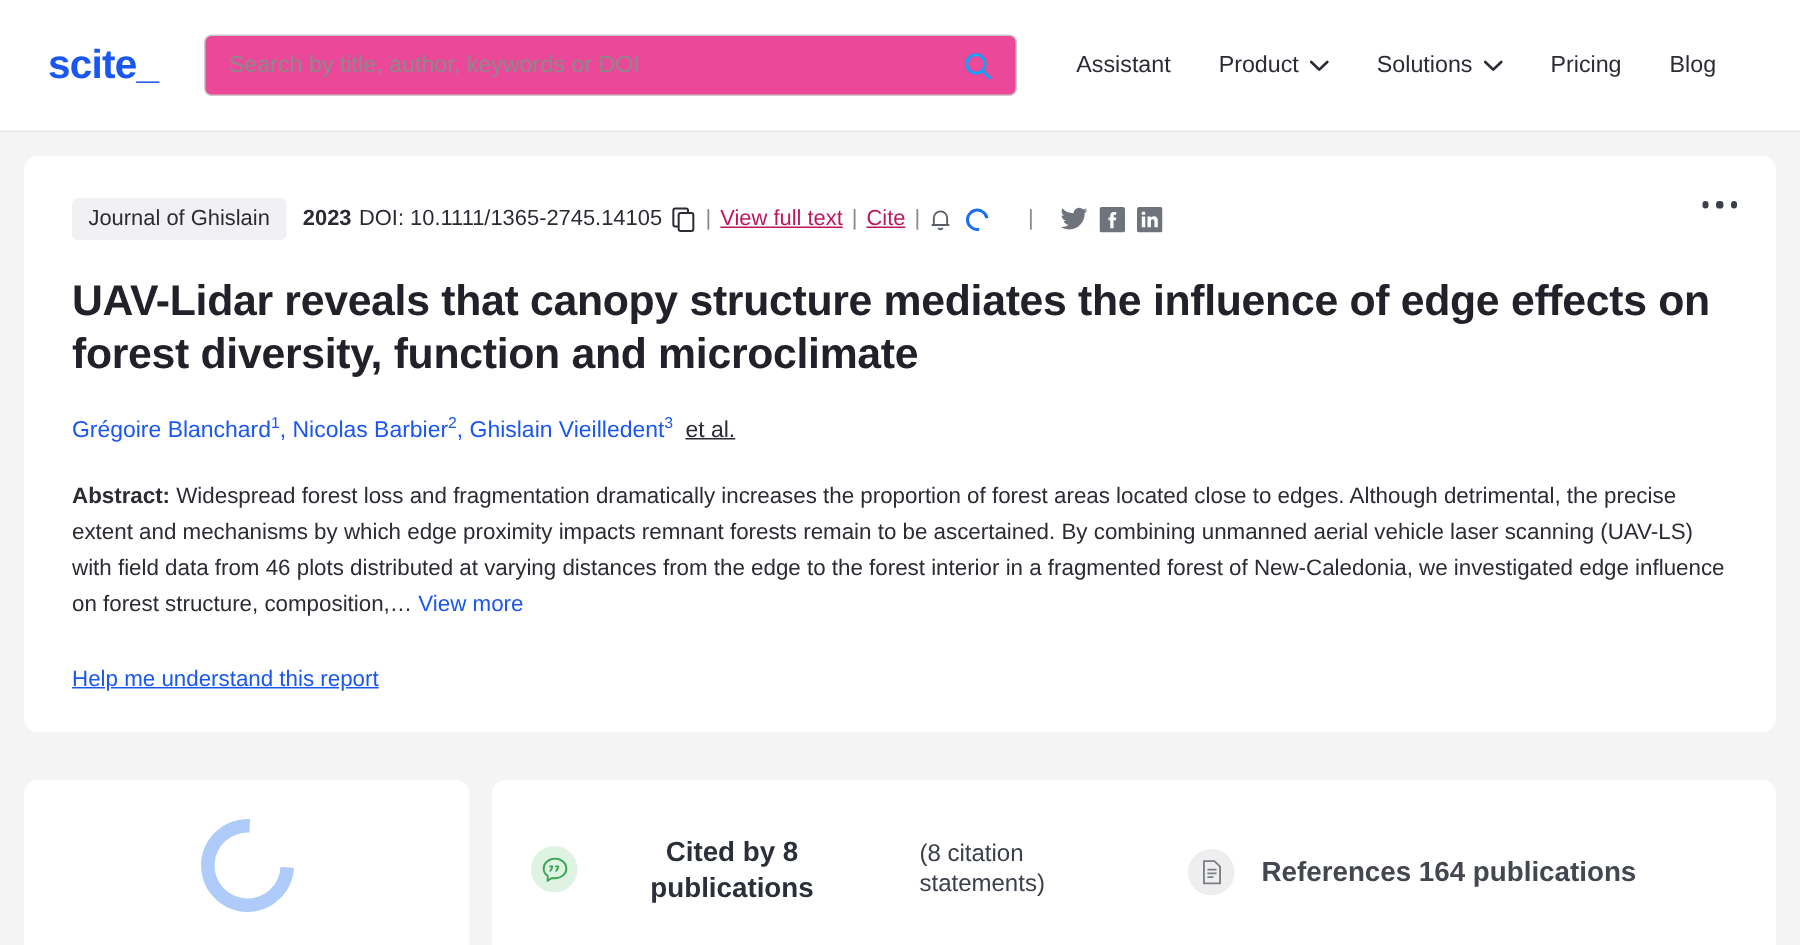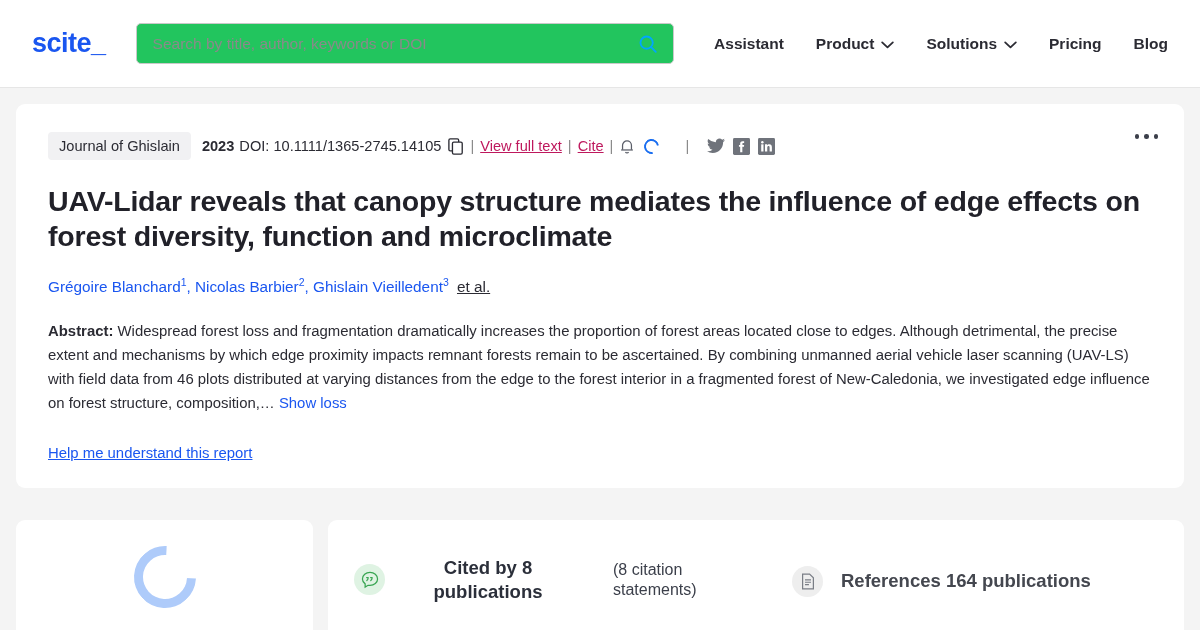--- a/index.html
+++ b/index.html
@@ -28,35 +28,35 @@
     user-select: none;
   }
   .searchbar {
     width: 542px;
     height: 41px;
     border: 1px solid #c9c9c9;
     border-radius: 5px;
     display: flex;
     align-items: center;
     padding: 0 14px 0 16px;
-    background: #22c55e;
+    background: #ec4899;
   }
   .searchbar input {
     flex: 1;
     border: none;
     outline: none;
     font-size: 15.5px;
     font-family: "Liberation Sans", sans-serif;
     color: #333;
     background: transparent;
   }
   .searchbar input::placeholder { color: #8a8a8a; }
   .search-icon { display: flex; align-items: center; cursor: pointer; }
 
-  .nav { display: flex; align-items: flex-end; margin-left: 24px; font-weight: bold; }
+  .nav { display: flex; align-items: flex-end; margin-left: 24px; }
   .nav-item {
     display: flex; align-items: center; gap: 7px;
     font-size: 15.5px; color: #2b2b33;
     padding: 0 16px; cursor: pointer; white-space: nowrap;
   }
   .nav-item:last-child { padding-right: 8px; }
   .chev { display: inline-block; }
 
   
   .page { padding: 16px; }
@@ -292,21 +292,21 @@
     <div class="authors">
       <span>Grégoire Blanchard</span><sup>1</sup>,
       <span>Nicolas Barbier</span><sup>2</sup>,
       <span>Ghislain Vieilledent</span><sup>3</sup>
       <span class="etal">et al.</span>
     </div>
 
     <div class="abstract">
       <b>Abstract:</b>
       <span>Widespread forest loss and fragmentation dramatically increases the proportion of forest areas located close to edges. Although detrimental, the precise extent and mechanisms by which edge proximity impacts remnant forests remain to be ascertained. By combining unmanned aerial vehicle laser scanning (UAV-LS) with field data from 46 plots distributed at varying distances from the edge to the forest interior in a fragmented forest of New-Caledonia, we investigated edge influence on forest structure, composition,…</span>
-      <span class="show-more">Show loss</span>
+      <span class="show-more">View more</span>
     </div>
 
     <span class="help-link">Help me understand this report</span>
   </div>
 </div>
 
 <div class="bottom-row">
   <div class="left-panel">
     <div class="spinner-lg"></div>
   </div>

